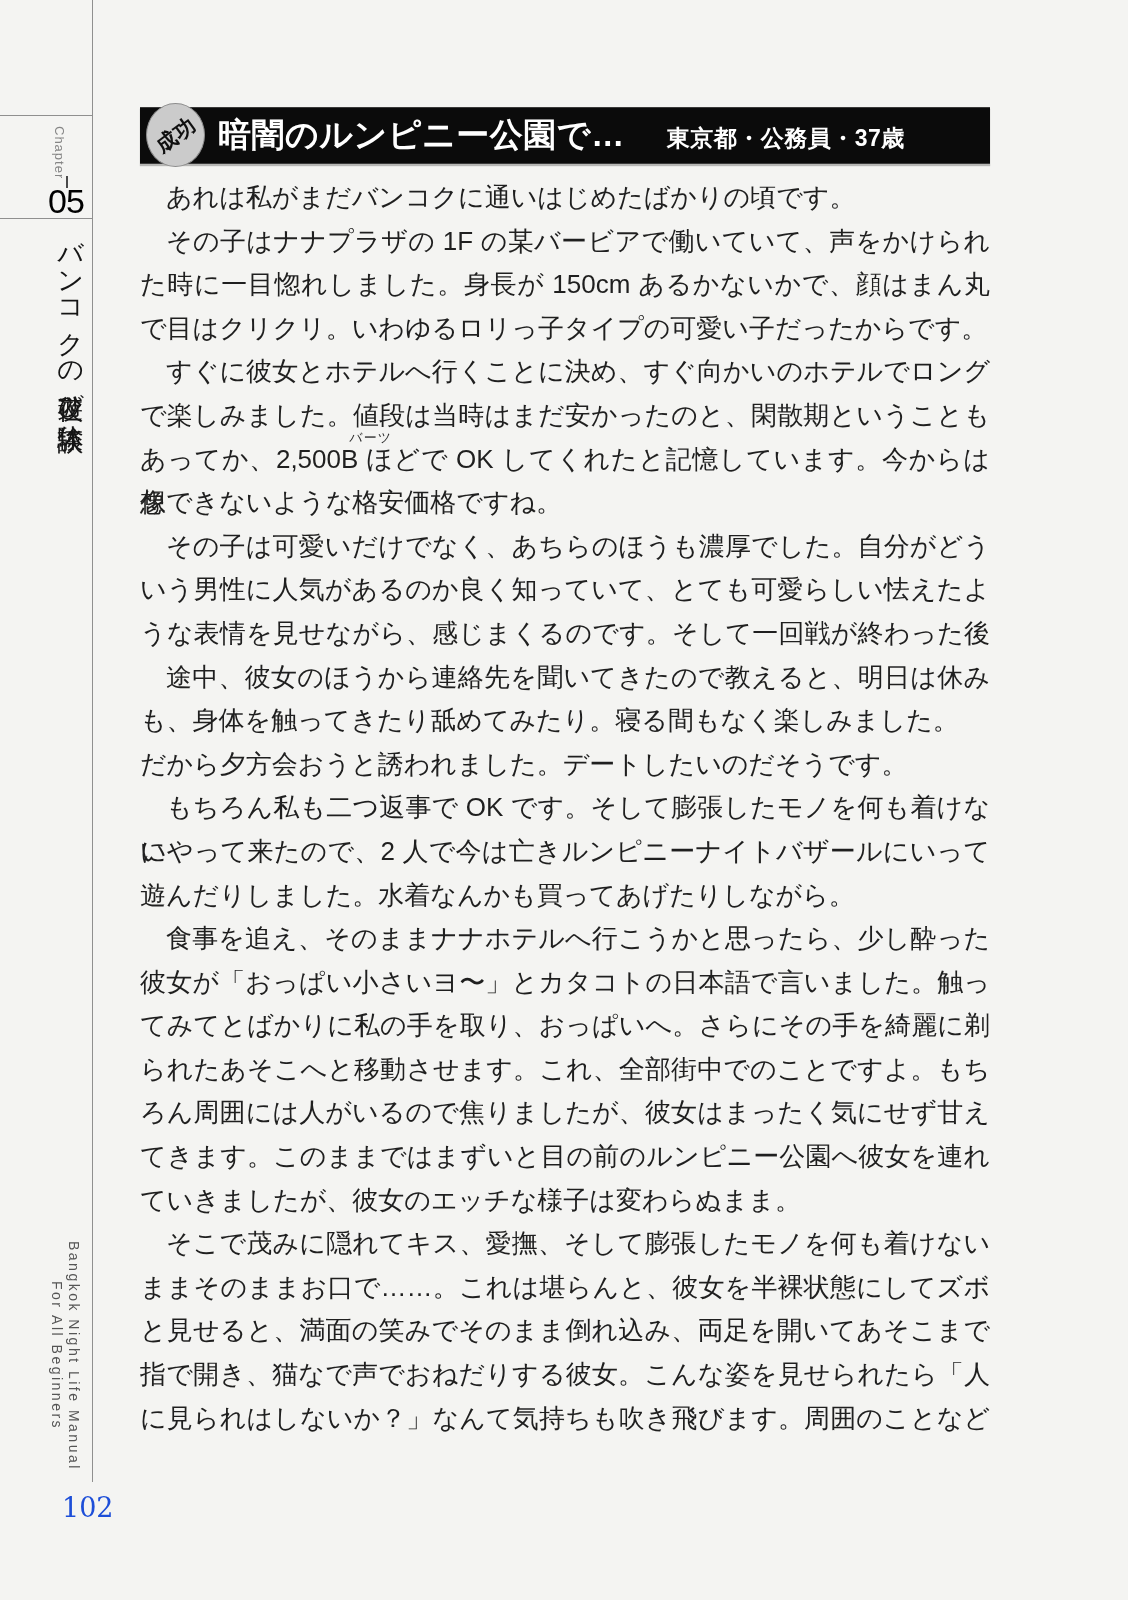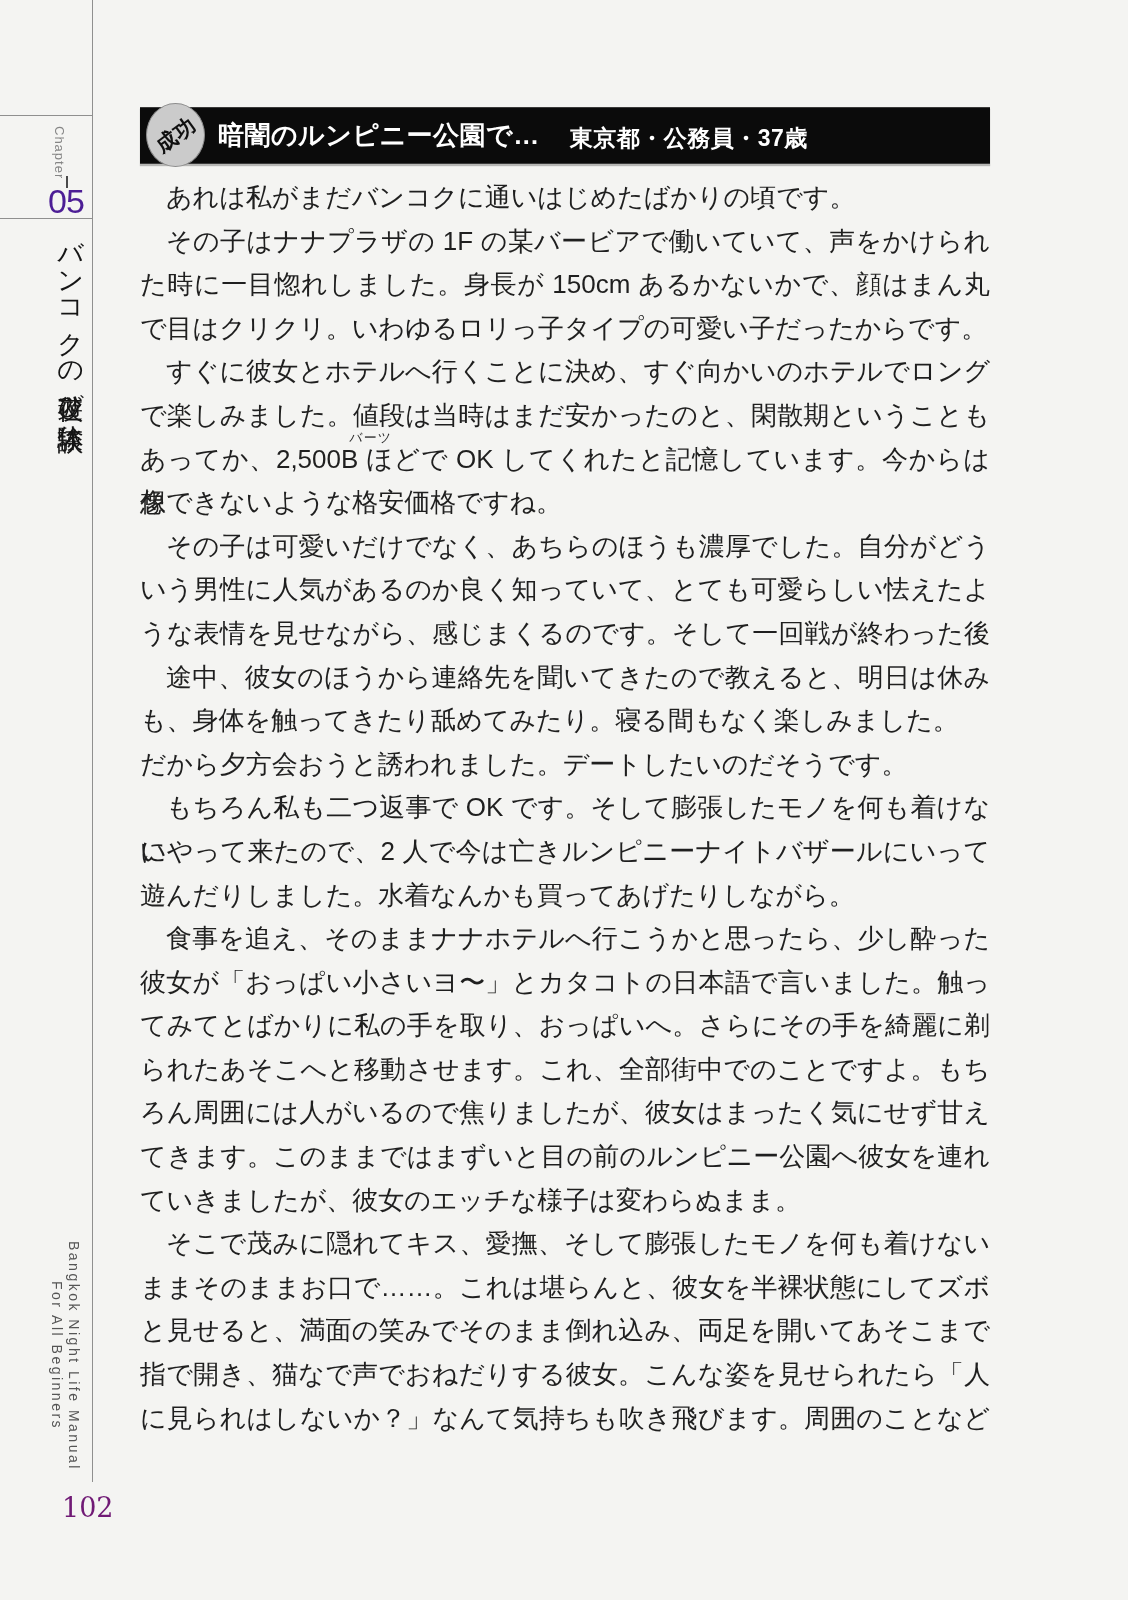--- a/index.html
+++ b/index.html
@@ -16,58 +16,58 @@
   .rule-top { top:115px; width:93px; }
   .rule-bottom { top:218px; width:93px; }
 
   .chapter-label {
     position:absolute; left:52px; top:126px; height:52px;
     writing-mode:vertical-rl; font-size:13px; color:#858585; letter-spacing:1px;
   }
   .chapter-pipe { position:absolute; left:66px; top:176px; width:2px; height:12px; background:#4a4a4a; }
   .chapter-number {
     position:absolute; left:48px; top:182px;
-    font-size:34px; color:#4c1d95; letter-spacing:-1px;
+    font-size:34px; color:#000000; letter-spacing:-1px;
   }
   .chapter-title-v {
     position:absolute; left:54px; top:224px;
     writing-mode:vertical-rl; font-size:26px; color:#151515; letter-spacing:0.5px;
   }
   .book-title-v {
     position:absolute; left:48px; top:1230px; height:252px;
     writing-mode:vertical-rl; text-align:center;
     font-size:14px; color:#555; letter-spacing:2.5px; line-height:17px;
   }
   .page-number {
     position:absolute; left:62px; top:1492px;
-    font-family:"DejaVu Serif", serif; font-size:27px; color:#701a75;
+    font-family:"DejaVu Serif", serif; font-size:27px; color:#1d4ed8;
   }
 
   
   .header-bar {
     position:absolute; left:140px; top:107px; width:850px; height:57px;
     background:#0b0b0b; box-sizing:border-box;
     box-shadow: inset 0 1px 0 #3a3a3a, inset 0 -1px 0 #3a3a3a, 0 2px 1px rgba(0,0,0,0.25);
     display:flex; align-items:center;
   }
   .badge {
     position:absolute; left:6px; top:-4px; width:59px; height:64px;
     background:#cbcbcb; border:1px solid #8d8d8d; border-radius:50%;
     display:flex; align-items:center; justify-content:center; box-sizing:border-box;
   }
   .badge-text {
     font-family:"DejaVu Serif", serif; font-weight:700; font-size:21px; color:#101010;
     transform:rotate(-36deg); letter-spacing:1px; white-space:nowrap;
   }
   .header-title {
-    margin-left:78px; color:#ffffff; font-weight:700; font-size:26px;
+    margin-left:78px; color:#ffffff; font-weight:700; font-size:33px;
     letter-spacing:0.5px; white-space:nowrap;
   }
   .header-subtitle {
-    margin-left:30px; margin-top:5px; color:#ffffff; font-weight:700; font-size:23px;
+    margin-left:42px; margin-top:5px; color:#ffffff; font-weight:700; font-size:23px;
     letter-spacing:0.5px; white-space:nowrap;
   }
 
   
   .body-text { position:absolute; left:140px; top:176px; width:850px; font-size:26px; color:#1f1f1f; }
   .line { height:43.6px; line-height:43.6px; white-space:nowrap; }
   .line.fill { white-space:normal; text-align:justify; text-align-last:justify; text-justify:inter-character; }
   .line.indent { text-indent:26px; }
   .rb { position:relative; }
   .rt {

